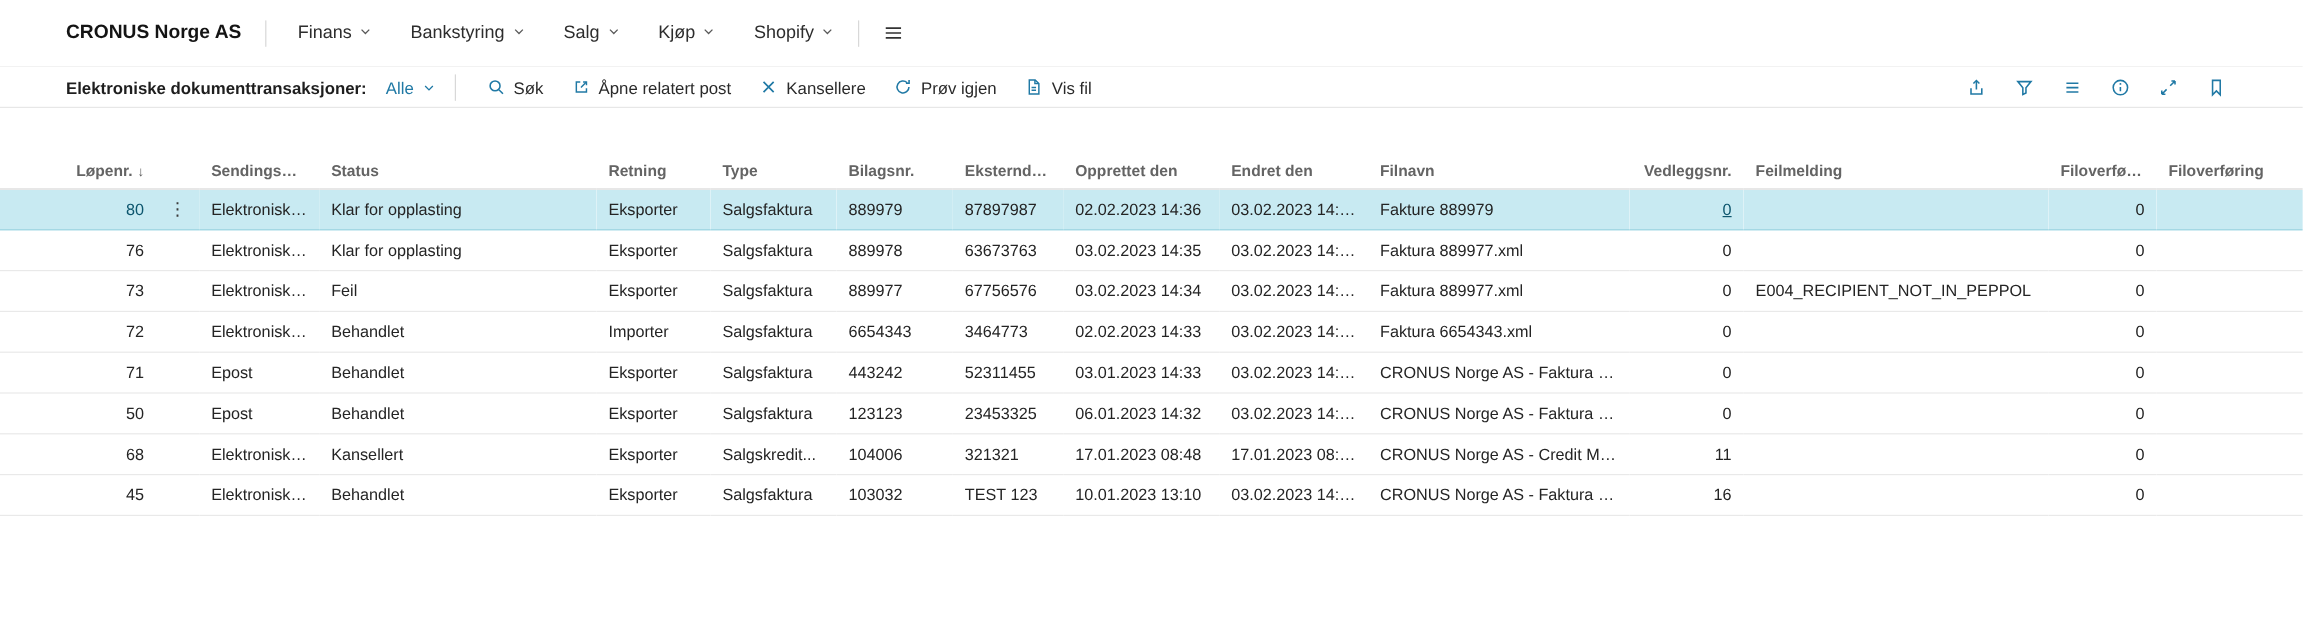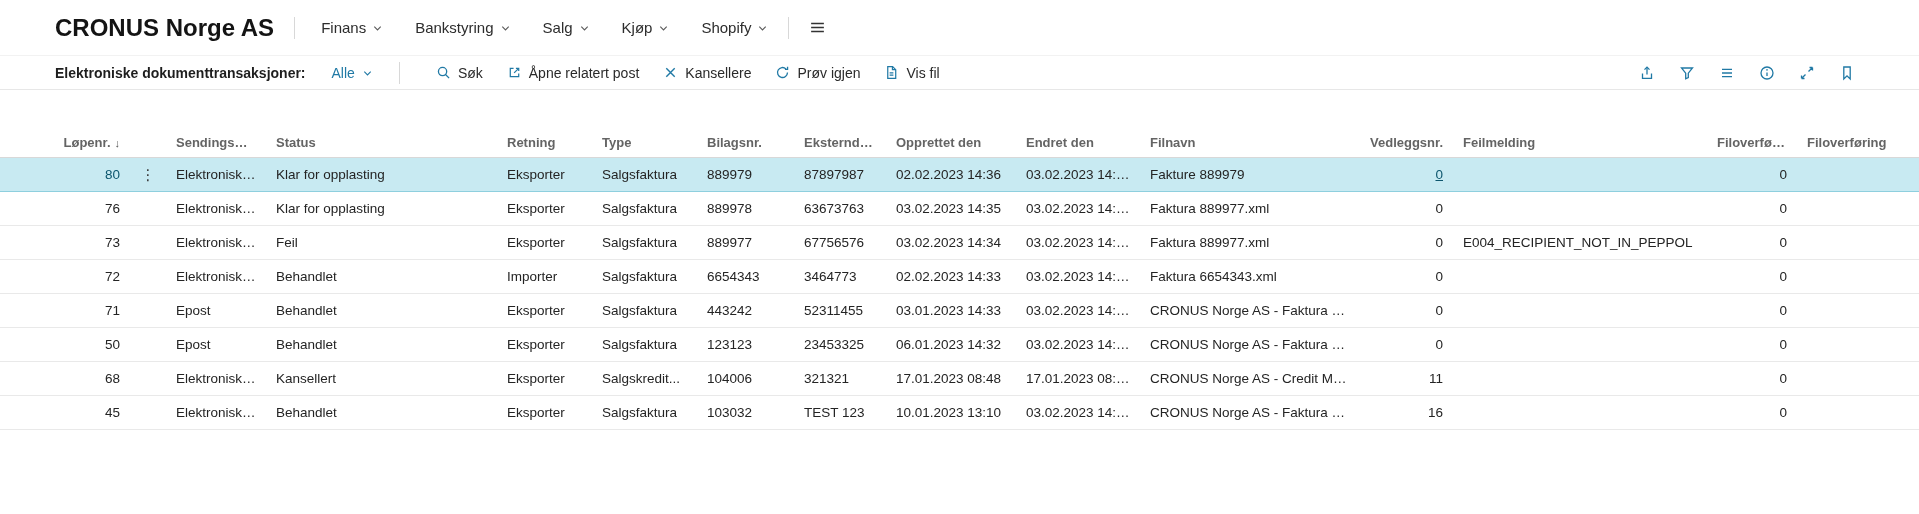--- a/index.html
+++ b/index.html
@@ -12,30 +12,30 @@
     --sel-bg:#c8eaf2;
     --sel-border:#8ecfde;
   }
   *{box-sizing:border-box;margin:0;padding:0}
   html,body{width:1919px;height:514px;overflow:hidden;background:#fff;
     font-family:"Liberation Sans","DejaVu Sans",sans-serif;color:var(--text)}
 
   
   .topnav{display:flex;align-items:center;height:56px;padding:0 64px 0 55px;gap:20px;
     border-bottom:1px solid #f2f2f2;background:#fff}
-  .company{font-size:24px;font-weight:700;color:#141414;white-space:nowrap;cursor:pointer}
+  .company{font-size:16px;font-weight:700;color:#141414;white-space:nowrap;cursor:pointer}
   .vdiv{width:1px;height:22px;background:#d8d8d8;flex:0 0 auto}
   .menus{display:flex;align-items:center;gap:32px;margin-left:6px}
-  .menu-item{display:flex;align-items:center;gap:6px;font-size:15px;color:#2d2d2d;cursor:pointer;white-space:nowrap}
+  .menu-item{display:flex;align-items:flex-start;gap:6px;font-size:15px;color:#2d2d2d;cursor:pointer;white-space:nowrap}
   .chev{width:11px;height:11px;color:#5a5a5a;margin-top:2px;flex:0 0 auto}
   .hamburger{display:flex;align-items:center;cursor:pointer;color:#333}
   .hamburger svg{width:17px;height:17px}
 
   
-  .actionbar{display:flex;align-items:center;height:34px;padding:0 64px 0 55px;gap:26px;
+  .actionbar{display:flex;align-items:center;height:34px;padding:0 64px 0 55px;gap:16px;
     border-bottom:1px solid #e7e7e7;background:#fff}
   .page-label{font-weight:700;font-size:14px;color:#1e1e1e;white-space:nowrap}
   .filter-dd{display:flex;align-items:center;gap:7px;color:var(--accent);font-size:14px;cursor:pointer}
   .filter-dd .chev{color:var(--accent)}
   .actions{display:flex;align-items:center;gap:20px;margin-left:8px}
   .action{display:flex;align-items:center;gap:7px;background:none;border:none;font:inherit;
     font-size:14px;color:#2a2a2a;cursor:pointer;white-space:nowrap;padding:3px 2px}
   .action svg{width:15px;height:15px;color:var(--accent);flex:0 0 auto}
   .right-icons{margin-left:auto;display:flex;align-items:center;gap:24px}
   .icon-btn{display:flex;align-items:center;cursor:pointer;color:var(--accent)}

